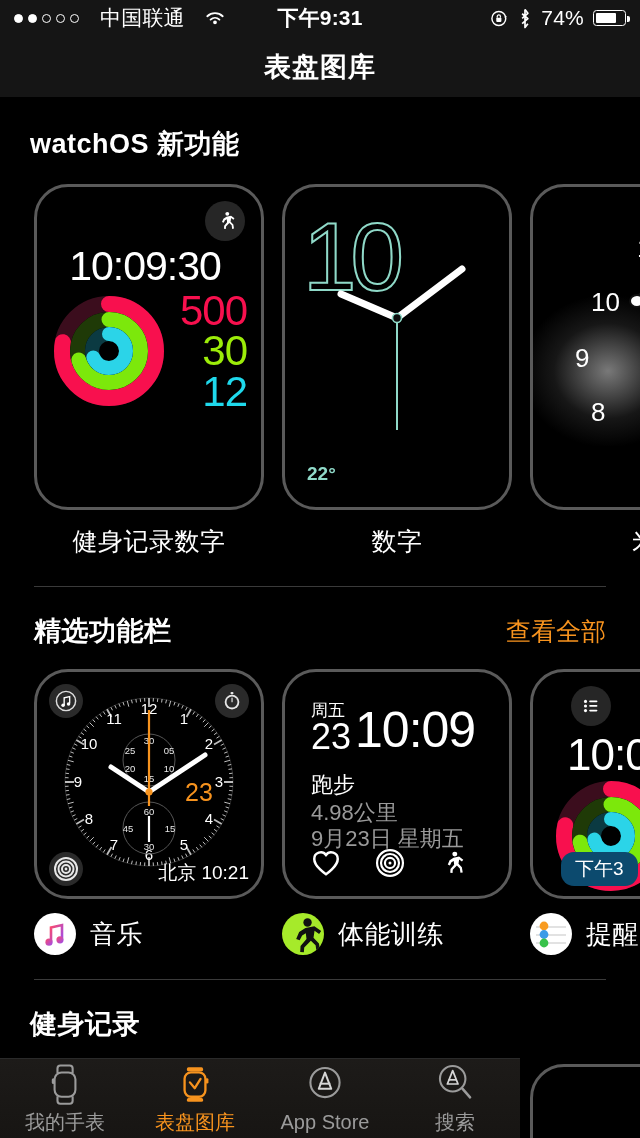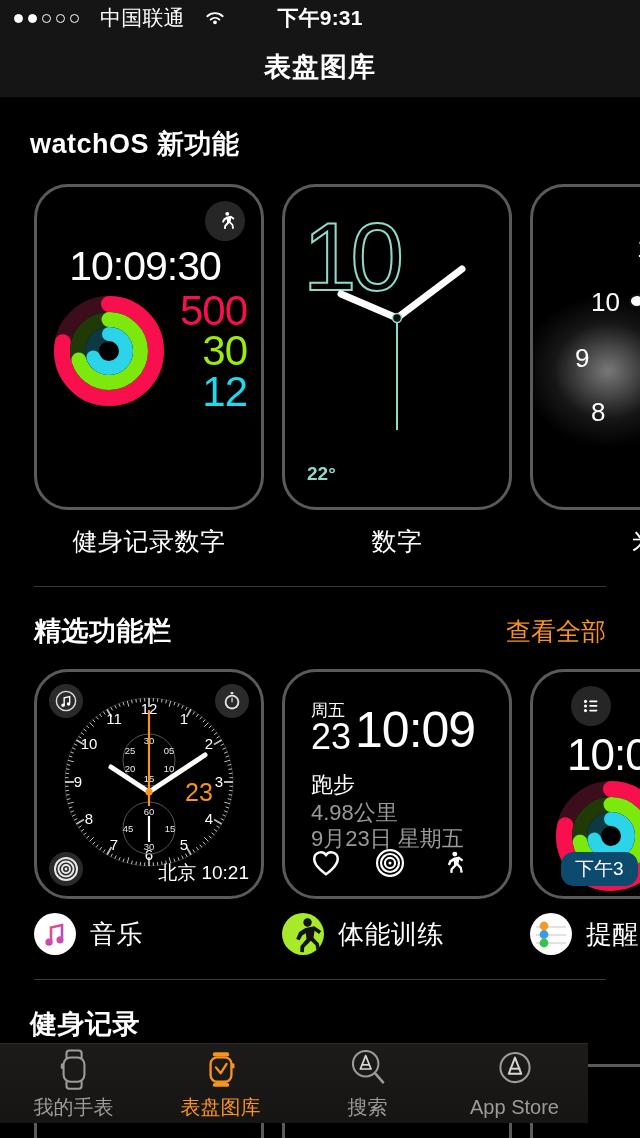--- a/index.html
+++ b/index.html
@@ -104,21 +104,21 @@
             padding:4px 14px; font-size:19px; white-space:nowrap;}
 
   
   .applabels{ display:flex; padding-left:34px; gap:18px; margin-top:14px;}
   .applabel{ width:230px; flex:0 0 230px; display:flex; align-items:center; gap:14px;}
   .appicon{ width:42px; height:42px; border-radius:50%; flex:0 0 42px; position:relative; overflow:hidden;}
   .applabel span{ font-size:26px; letter-spacing:.5px; white-space:nowrap;}
 
   
   .tabbar{
-    position:absolute; bottom:15px; left:0; width:588px; height:80px;
+    position:absolute; bottom:0; left:0; width:520px; height:80px;
     background:linear-gradient(#1d1b19,#171513);
     border-top:1px solid #2a2a2a; display:flex;
   }
   .tab{ flex:1; display:flex; flex-direction:column; align-items:center; justify-content:center; gap:3px;}
   .tab .lbl{ font-size:20px; color:#9b9b9b; }
   .tab.active .lbl{ color:#F7931E; }
 </style>
 </head>
 <body>
 
@@ -134,20 +134,36 @@
           <div class="dot"></div>
         </div>
       <div class="carrier">中国联通</div>
       <svg width="24" height="18" viewBox="0 0 24 18">
         <path d="M12 15.2a1.9 1.9 0 100-3.8 1.9 1.9 0 000 3.8z" fill="#fff"></path>
         <path d="M7.6 10.6a6.6 6.6 0 018.8 0" stroke="#fff" stroke-width="1.9" fill="none" stroke-linecap="round"></path>
         <path d="M4.3 7.2a11.3 11.3 0 0115.4 0" stroke="#fff" stroke-width="1.9" fill="none" stroke-linecap="round"></path>
       </svg>
     </div>
     <div class="sb-center">下午9:31</div>
+    <div class="sb-right">
+      <svg width="19" height="19" viewBox="0 0 20 20">
+        <circle cx="9.3" cy="10" r="7.3" stroke="#fff" stroke-width="1.5" fill="none"></circle>
+        <rect x="6.6" y="9.1" width="5.4" height="4.6" rx="1" fill="#fff"></rect>
+        <path d="M7.6 9.1V7.9a1.7 1.7 0 013.4 0v1.2" stroke="#fff" stroke-width="1.3" fill="none"></path>
+        <path d="M15.5 6.6l2.4 1.6-2.4 1.6z" fill="#fff"></path>
+      </svg>
+      <svg width="14" height="21" viewBox="0 0 14 22">
+        <path d="M4 6l6 5.2-6 5.2M7 1.6v18.8l3-4" stroke="#fff" stroke-width="1.8" fill="none" stroke-linejoin="round"></path>
+        <path d="M7 1.6l3 4L4 10.8" stroke="#fff" stroke-width="1.8" fill="none" stroke-linejoin="round"></path>
+      </svg>
+      <div class="batt-pct">74%</div>
+      <div class="batt">
+          <i id="batt-fill" style="width: 74%;"></i>
+        </div>
+    </div>
   </div>
 
   <div class="navbar">
     <div class="title">表盘图库</div>
   </div>
 
   <div class="content">
 
     <div style="height:28px"></div>
     <div class="section-title">watchOS 新功能</div>
@@ -577,29 +593,29 @@
         <rect x="8" y="9" width="18" height="21" rx="5.5" stroke="#F7931E" stroke-width="2" fill="none"></rect>
         <rect x="10" y="4.6" width="14" height="3.4" rx="1.4" fill="#F7931E"></rect>
         <rect x="10" y="31" width="14" height="3.4" rx="1.4" fill="#F7931E"></rect>
         <rect x="26.2" y="14" width="2.4" height="4.6" rx="1.2" fill="#F7931E"></rect>
         <path d="M12.6 17.6l4.2 5 5-8" stroke="#F7931E" stroke-width="2" fill="none" stroke-linecap="round" stroke-linejoin="round"></path>
       </svg>
       <div class="lbl">表盘图库</div>
     </div>
     <div class="tab">
       <svg width="42" height="44" viewBox="0 0 36 38">
+        <circle cx="18" cy="16" r="12.6" stroke="#9b9b9b" stroke-width="1.8" fill="none"></circle>
+        <path d="M18 7.4l5.4 14H12.6z" stroke="#d6d6d6" stroke-width="1.7" fill="none" stroke-linejoin="round"></path>
+        <line x1="13.4" y1="17" x2="22.6" y2="17" stroke="#d6d6d6" stroke-width="1.7"></line>
+      </svg>
+      <div class="lbl">App Store</div>
+    </div>
+    <div class="tab">
+      <svg width="42" height="44" viewBox="0 0 36 38">
         <circle cx="16" cy="14.5" r="11" stroke="#9b9b9b" stroke-width="1.8" fill="none"></circle>
         <path d="M16 7.4l4.6 11.6h-9.2z" stroke="#d6d6d6" stroke-width="1.5" fill="none" stroke-linejoin="round"></path>
         <line x1="12.4" y1="15.4" x2="19.6" y2="15.4" stroke="#d6d6d6" stroke-width="1.5"></line>
         <line x1="24.4" y1="23" x2="31" y2="30.5" stroke="#9b9b9b" stroke-width="2.2" stroke-linecap="round"></line>
       </svg>
       <div class="lbl">搜索</div>
     </div>
-    <div class="tab">
-      <svg width="42" height="44" viewBox="0 0 36 38">
-        <circle cx="18" cy="16" r="12.6" stroke="#9b9b9b" stroke-width="1.8" fill="none"></circle>
-        <path d="M18 7.4l5.4 14H12.6z" stroke="#d6d6d6" stroke-width="1.7" fill="none" stroke-linejoin="round"></path>
-        <line x1="13.4" y1="17" x2="22.6" y2="17" stroke="#d6d6d6" stroke-width="1.7"></line>
-      </svg>
-      <div class="lbl">App Store</div>
-    </div>
   </div>
 </div>
 
 </body></html>

